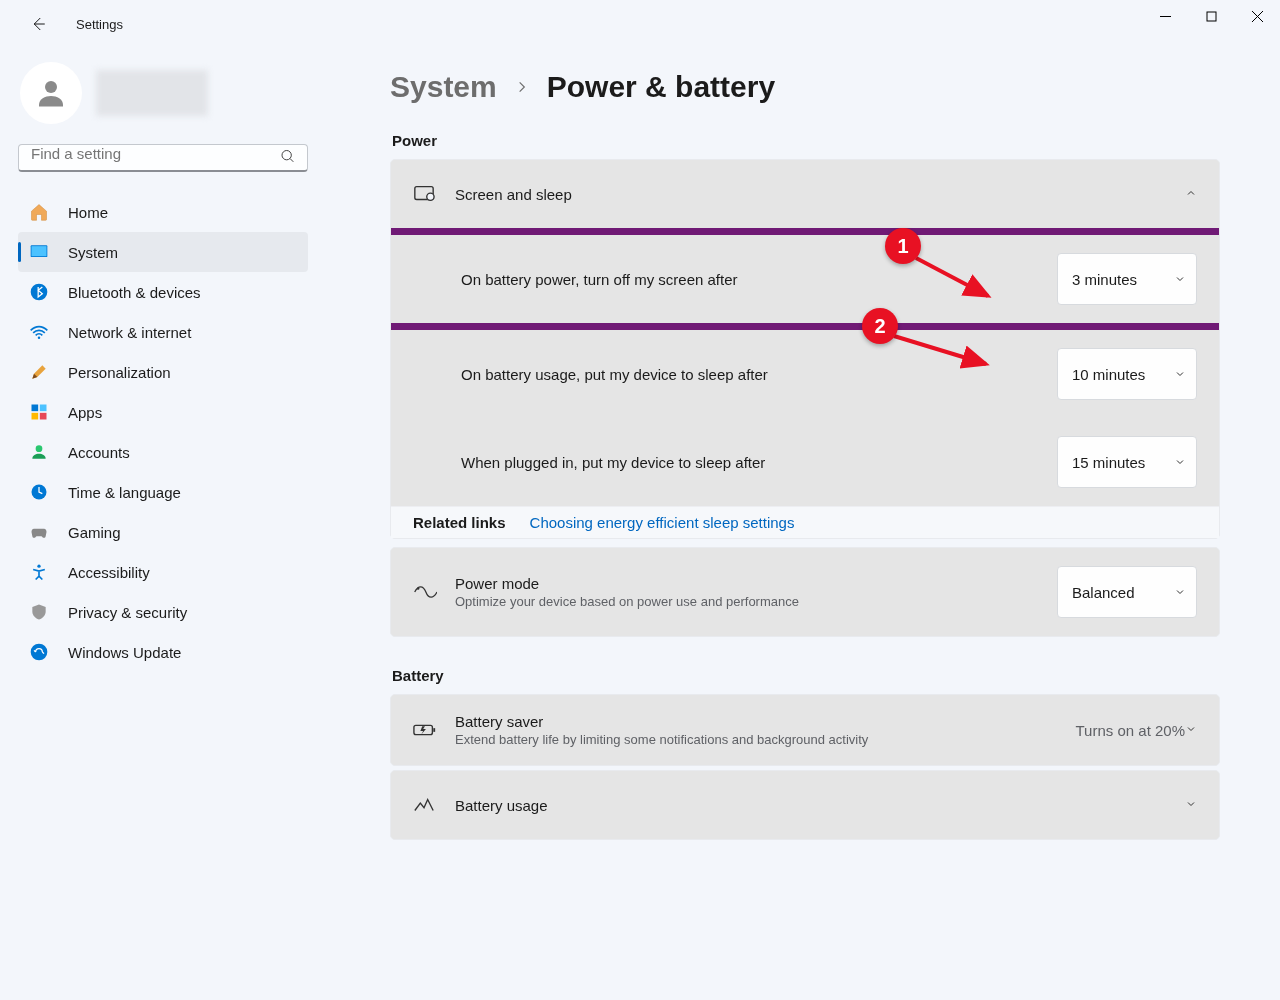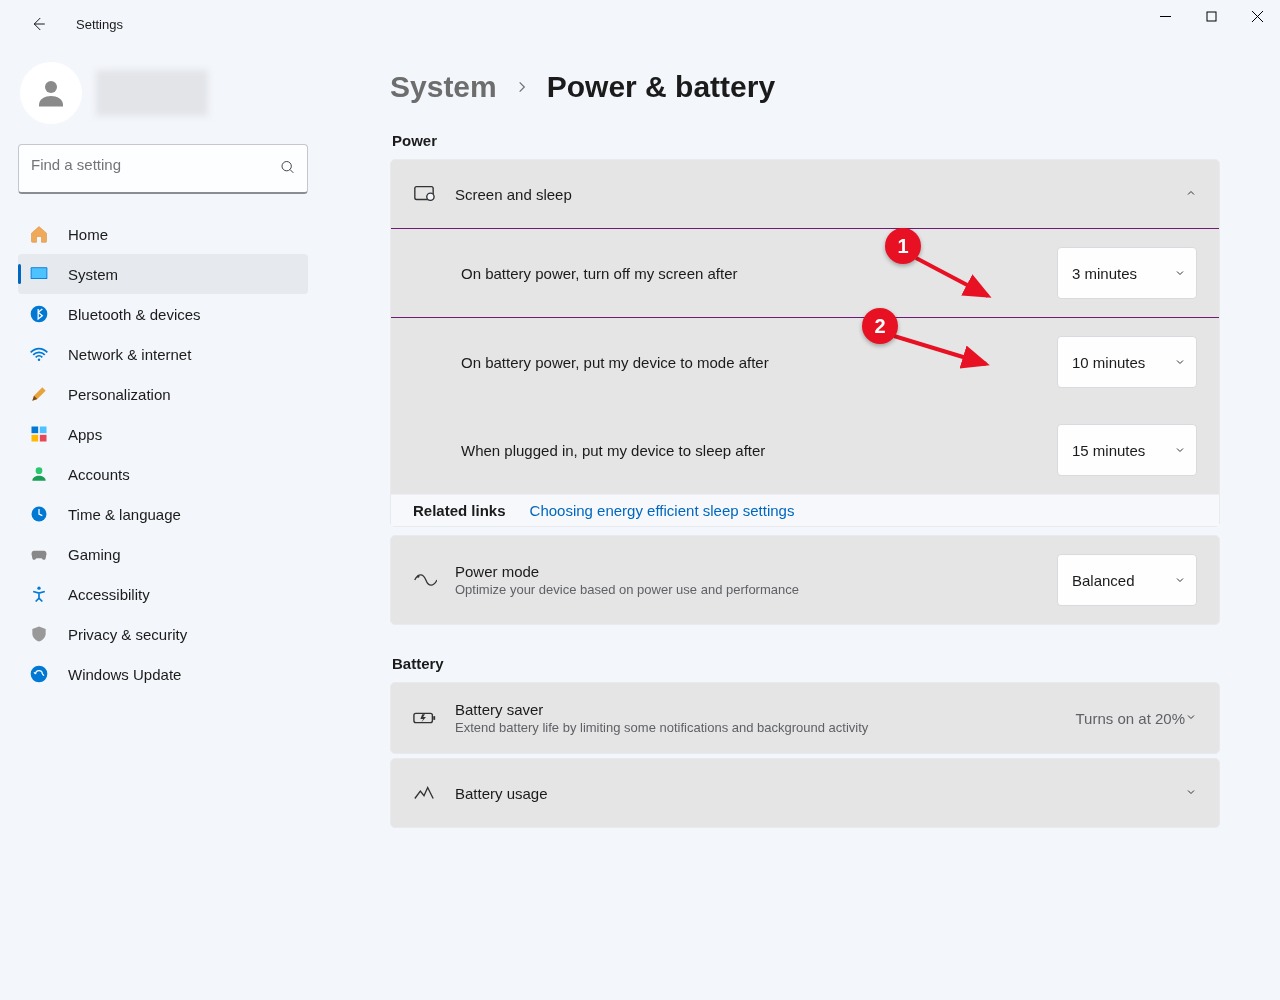--- a/index.html
+++ b/index.html
@@ -61,21 +61,21 @@
   width: 112px; height: 46px;
   background: #e2e4e8;
   filter: blur(3px);
 }
 .search {
   position: relative;
   margin-bottom: 20px;
 }
 .search input {
   width: 100%;
-  height: 50px;
+  height: 28px;
   border: 1px solid #c4c8ce;
   border-bottom: 2px solid #8a8d93;
   border-radius: 4px;
   background: #fdfeff;
   padding: 0 40px 8px 12px;
   font-size: 15px;
   outline: none;
 }
 .search .search-icon {
   position: absolute;
@@ -141,21 +141,21 @@
   background: #e5e5e5;
   border: 1px solid #e8eaee;
   border-radius: 5px;
   margin-bottom: 4px;
 }
 .row {
   display: flex; align-items: center;
   padding: 18px 22px;
   min-height: 68px;
 }
-.row + .row { border-top: 1px solid #701a75; }
+.row + .row { border-top: 7px solid #701a75; }
 .row-icon {
   width: 30px;
   margin-right: 12px;
   display: flex; align-items: center;
 }
 .row-text { flex: 1; font-size: 15px; }
 .row-text .subtitle { font-size: 13px; color: #5f6166; margin-top: 2px; }
 .indent { padding-left: 70px; }
 .dropdown {
   min-width: 140px;
@@ -396,21 +396,21 @@
         <div class="dropdown">
           <span>3 minutes</span>
           <svg class="chev-down" viewBox="0 0 24 24">
               <path d="M6 9l6 6 6-6" fill="none" stroke="#333" stroke-width="2"></path>
             </svg>
         </div>
       </div>
 
 
       <div class="row indent">
-        <div class="row-text">On battery power, put my device to mode after</div>
+        <div class="row-text">On battery usage, put my device to sleep after</div>
         <div class="dropdown">
           <span>10 minutes</span>
           <svg class="chev-down" viewBox="0 0 24 24">
               <path d="M6 9l6 6 6-6" fill="none" stroke="#333" stroke-width="2"></path>
             </svg>
         </div>
       </div>
 
       <div class="row indent" style="border-top:none">
         <div class="row-text">When plugged in, put my device to sleep after</div>

